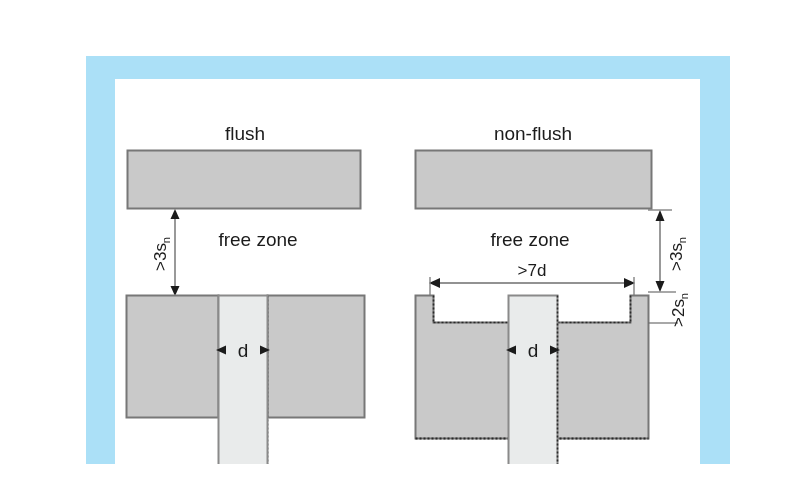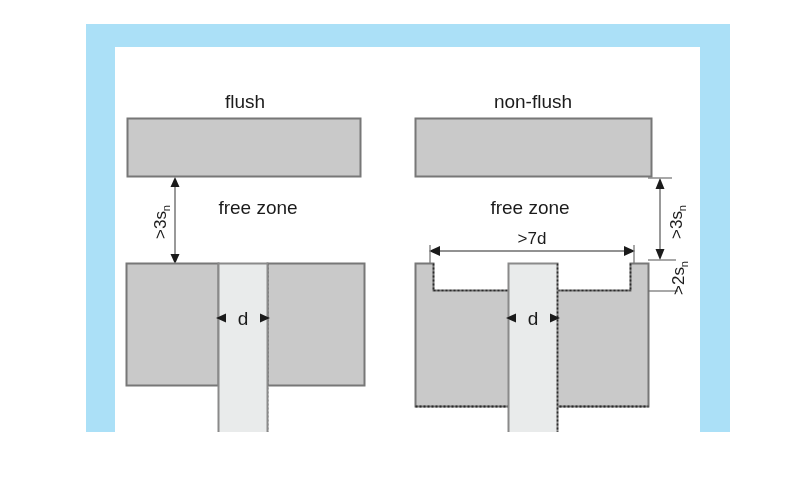--- a/index.html
+++ b/index.html
@@ -8,20 +8,21 @@
     padding: 0;
     background: #ffffff;
     font-family: "Liberation Sans", sans-serif;
   }
   #stage {
     position: relative;
     width: 800px;
     height: 432px;
     background: #ffffff;
     overflow: hidden;
+    margin-top: 32px;
   }
   #figure-svg {
     position: absolute;
     left: 0;
     top: 0;
     display: block;
   }
   .lbl {
     font-family: "Liberation Sans", sans-serif;
     fill: #1b1b1b;

